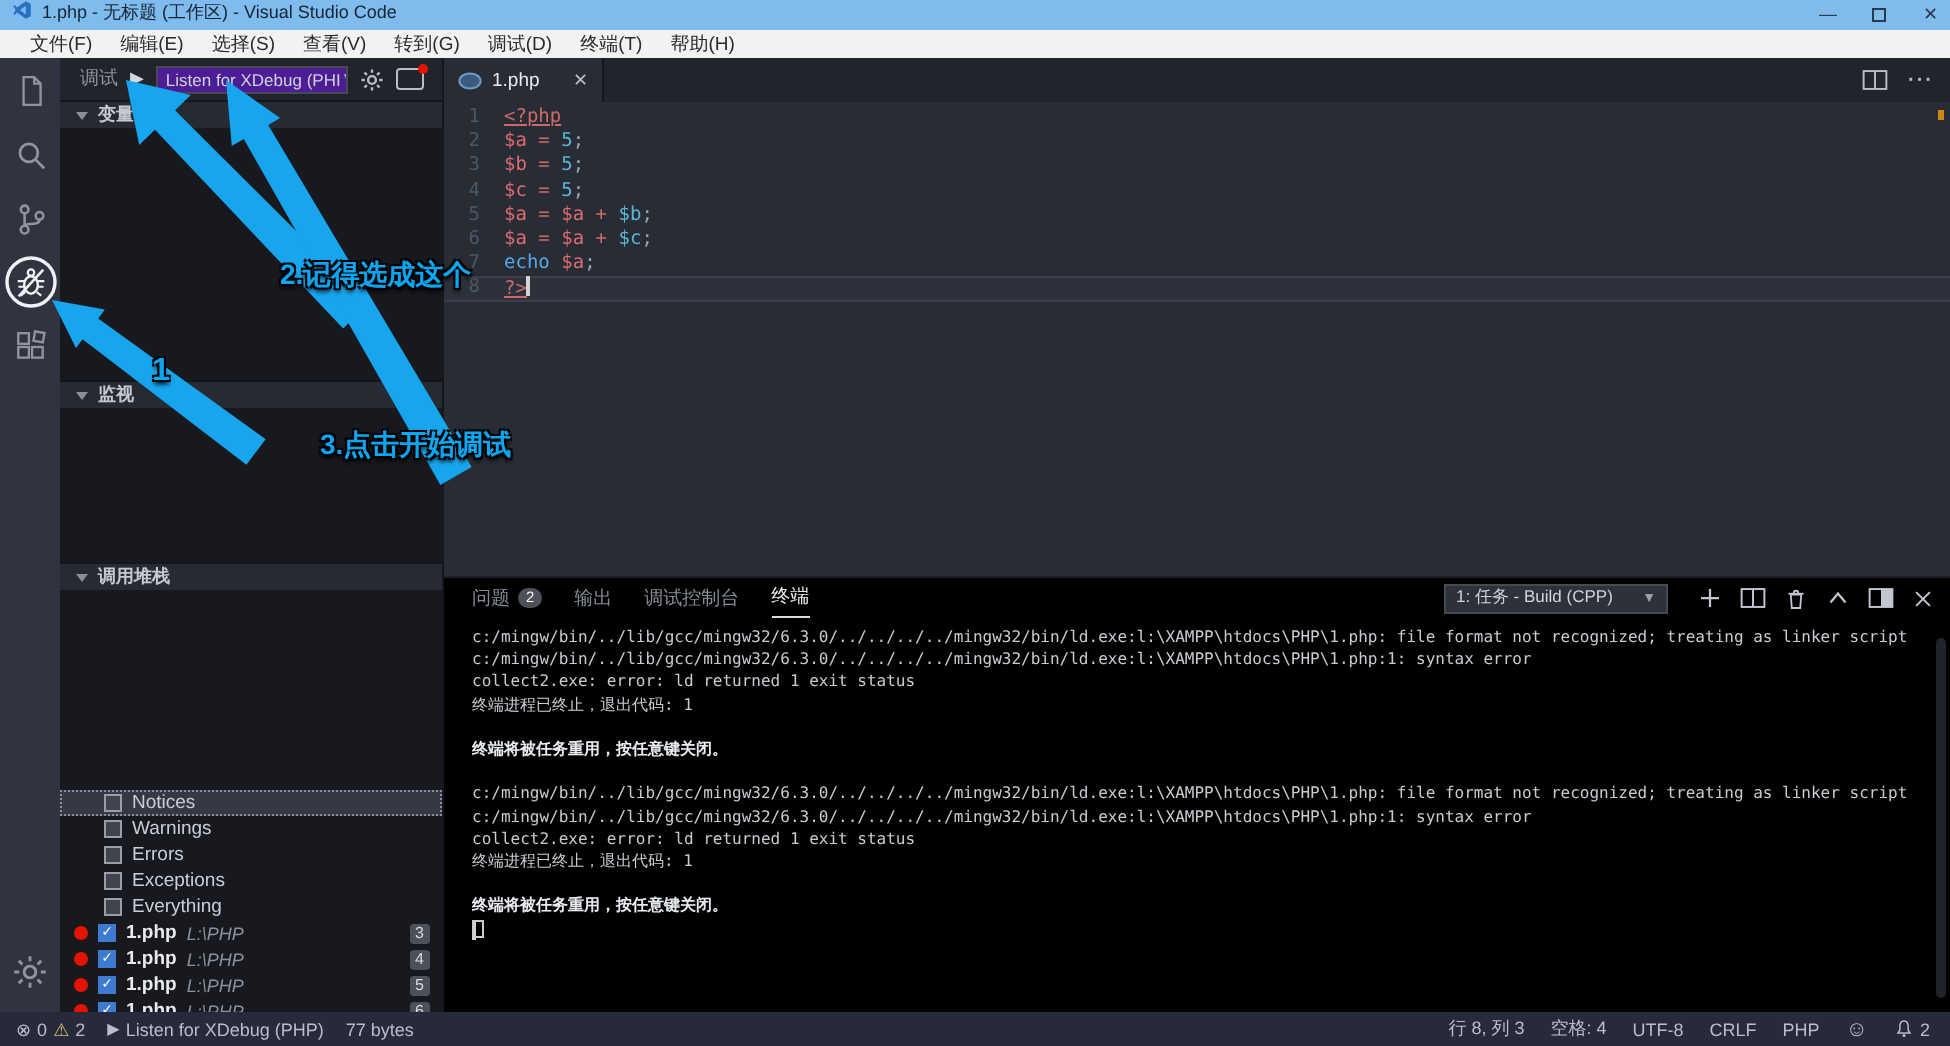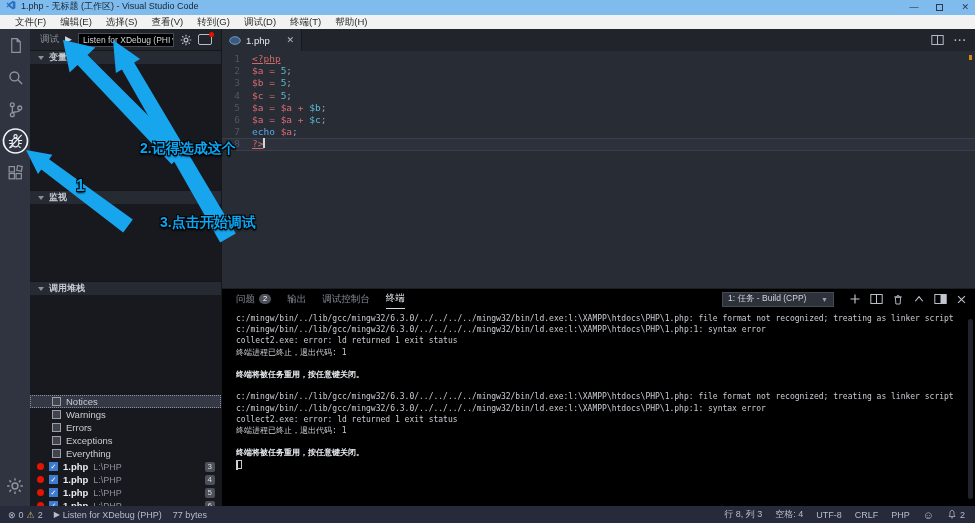--- a/index.html
+++ b/index.html
@@ -26,41 +26,41 @@
   .act-item{height:32px;width:30px;display:flex;align-items:center;justify-content:center;opacity:.65;}
   .act-item.active{opacity:1;}
   .act-item.bottom{margin-top:auto;margin-bottom:4px;}
 
   
   .sidebar{position:absolute;top:29px;left:30px;width:192px;bottom:17px;background:#21242b;
            border-right:1px solid #15171d;display:flex;flex-direction:column;}
   .dbg-toolbar{height:21px;display:flex;align-items:center;padding-left:10px;gap:6px;}
   .dbg-title{color:#8b919d;font-size:9.5px;}
   .play-btn{color:#d3d8de;font-size:9px;line-height:9px;}
-  .cfg-dd{width:96px;height:14px;background:#000000;border:1px solid #454a55;color:#cfd3da;
+  .cfg-dd{width:96px;height:14px;background:#4c1d95;border:1px solid #454a55;color:#cfd3da;
           font-size:8.5px;display:flex;align-items:center;padding:0 4px;white-space:nowrap;overflow:hidden;}
   .cfg-dd .arrow{margin-left:auto;font-size:7px;color:#9aa0ab;}
   .dbg-console{position:relative;width:14px;height:11px;border:1px solid #b8bdc6;border-radius:2px;}
   .dbg-console .dot{position:absolute;right:-3px;top:-3px;width:5px;height:5px;border-radius:50%;background:#e51400;}
   .section-h{height:14px;display:flex;align-items:center;gap:5px;padding-left:8px;
              background:#262a32;border-top:1px solid #15161a;color:#c3c8d1;font-size:9px;font-weight:bold;}
   .twisty{width:0;height:0;border-left:3.5px solid transparent;border-right:3.5px solid transparent;
           border-top:4.5px solid #8a8f9a;}
   .section-b{background:#17191e;}
   .b-var{height:126px;} .b-watch{height:77px;} .b-stack{height:82px;}
   .bp-list{flex:1;background:#17191e;overflow:hidden;padding-top:18px;}
   .bp-row{height:13px;display:flex;align-items:center;gap:5px;padding-left:22px;font-size:9.5px;color:#c9cdd5;}
   .bp-row.selected{background:#343945;outline:1px dotted #8a8f9a;outline-offset:-1px;}
   .bp-row.file{padding-left:7px;}
   .cb{width:9px;height:9px;display:inline-flex;align-items:center;justify-content:center;flex:none;}
   .cb.un{background:#40444d;border:1px solid #9a9ea8;}
   .cb.ck{background:#3d7bd0;border:1px solid #3d7bd0;color:#fff;font-size:7px;line-height:7px;}
   .dot-bp{width:7px;height:7px;border-radius:50%;background:#e51400;flex:none;}
   .bp-file{font-weight:bold;color:#e8eaee;}
-  .bp-path{color:#8b919d;font-size:9px;}
+  .bp-path{color:#8b919d;font-size:9px;font-style:italic;}
   .bp-line{margin-left:auto;margin-right:6px;background:#4d5059;color:#d8dadf;font-size:8px;
            padding:0 3px;border-radius:2px;line-height:10px;}
 
   
   .editor-region{position:absolute;top:29px;left:222px;right:0;bottom:17px;background:#282c34;}
   .tabbar{position:absolute;top:0;left:0;right:0;height:22px;background:#21252b;display:flex;}
   .tab{width:80px;height:22px;background:#282c34;display:flex;align-items:center;gap:5px;
        padding:0 7px;color:#e8eaee;font-size:9.5px;border-right:1px solid #15171d;}
   .tab .close{margin-left:auto;color:#b8bdc6;font-size:9px;}
   .editor-actions{position:absolute;right:8px;top:0;height:22px;display:flex;align-items:center;gap:10px;color:#b8bdc6;}
@@ -95,21 +95,21 @@
   .statusbar{position:absolute;left:0;right:0;bottom:0;height:17px;background:#262a3a;
              display:flex;align-items:center;color:#b9bdcc;font-size:9px;padding:0 10px 0 8px;}
   .sb-left{display:flex;gap:11px;align-items:center;}
   .sb-right{margin-left:auto;display:flex;gap:13px;align-items:center;}
   .sb-item{display:flex;align-items:center;gap:3px;}
 
   
   .overlay{position:absolute;inset:0;z-index:40;pointer-events:none;}
   .anno{position:absolute;z-index:41;color:#0aa6f2;font-weight:bold;pointer-events:none;
         text-shadow:-1px -1px 0 #000,1px -1px 0 #000,-1px 1px 0 #000,1px 1px 0 #000,0 2px 2px #000;}
-  .anno-2{left:140px;top:129px;font-size:14px;margin-top:11px;}
+  .anno-2{left:140px;top:129px;font-size:14px;}
   .anno-3{left:160px;top:214px;font-size:14px;}
   .anno-1{left:76px;top:177px;font-size:16px;}
   svg.icon{display:block;}
 </style>
 </head>
 <body>
 
 <div class="titlebar">
   <svg class="logo" viewBox="0 0 16 16">
     <polygon points="11,1 15,3 15,13 11,15 4,10 2,12 1,11 3,8 1,5 2,4 4,6" fill="#2b6fc0"></polygon>

